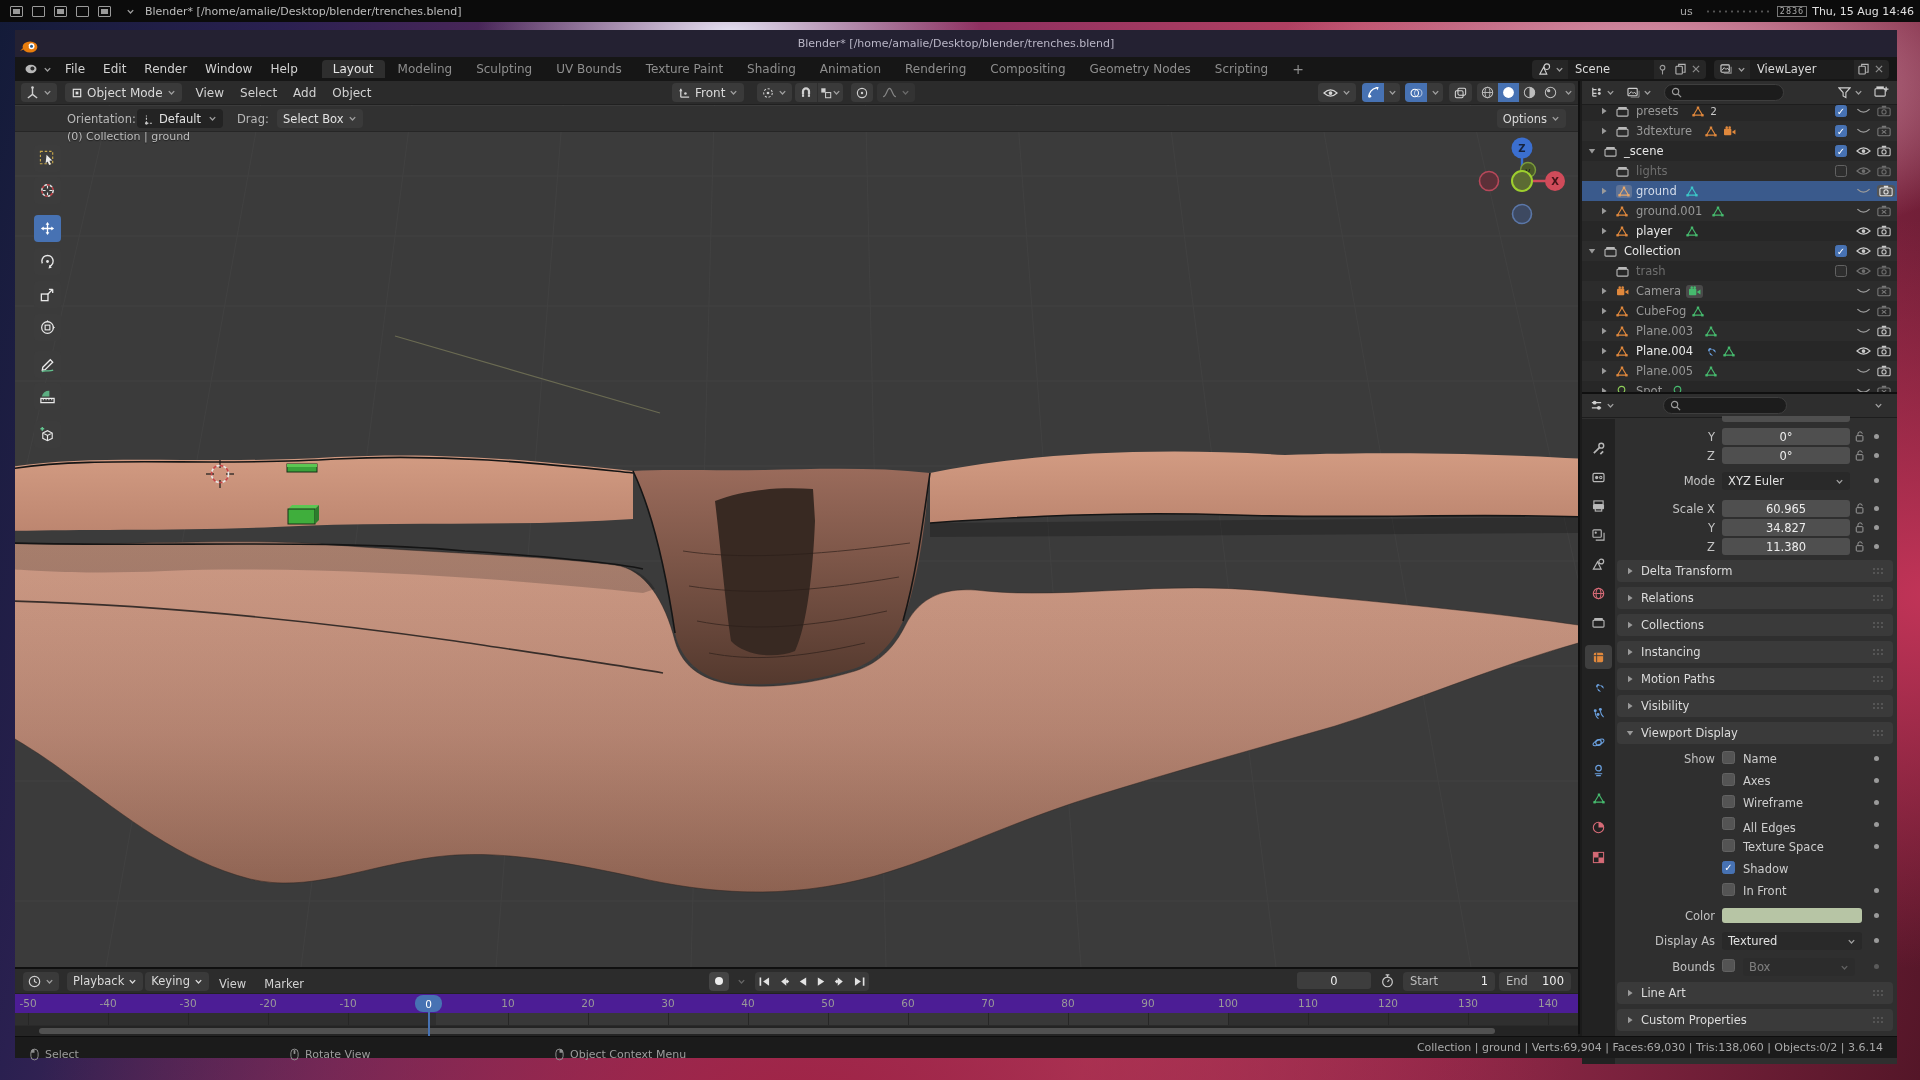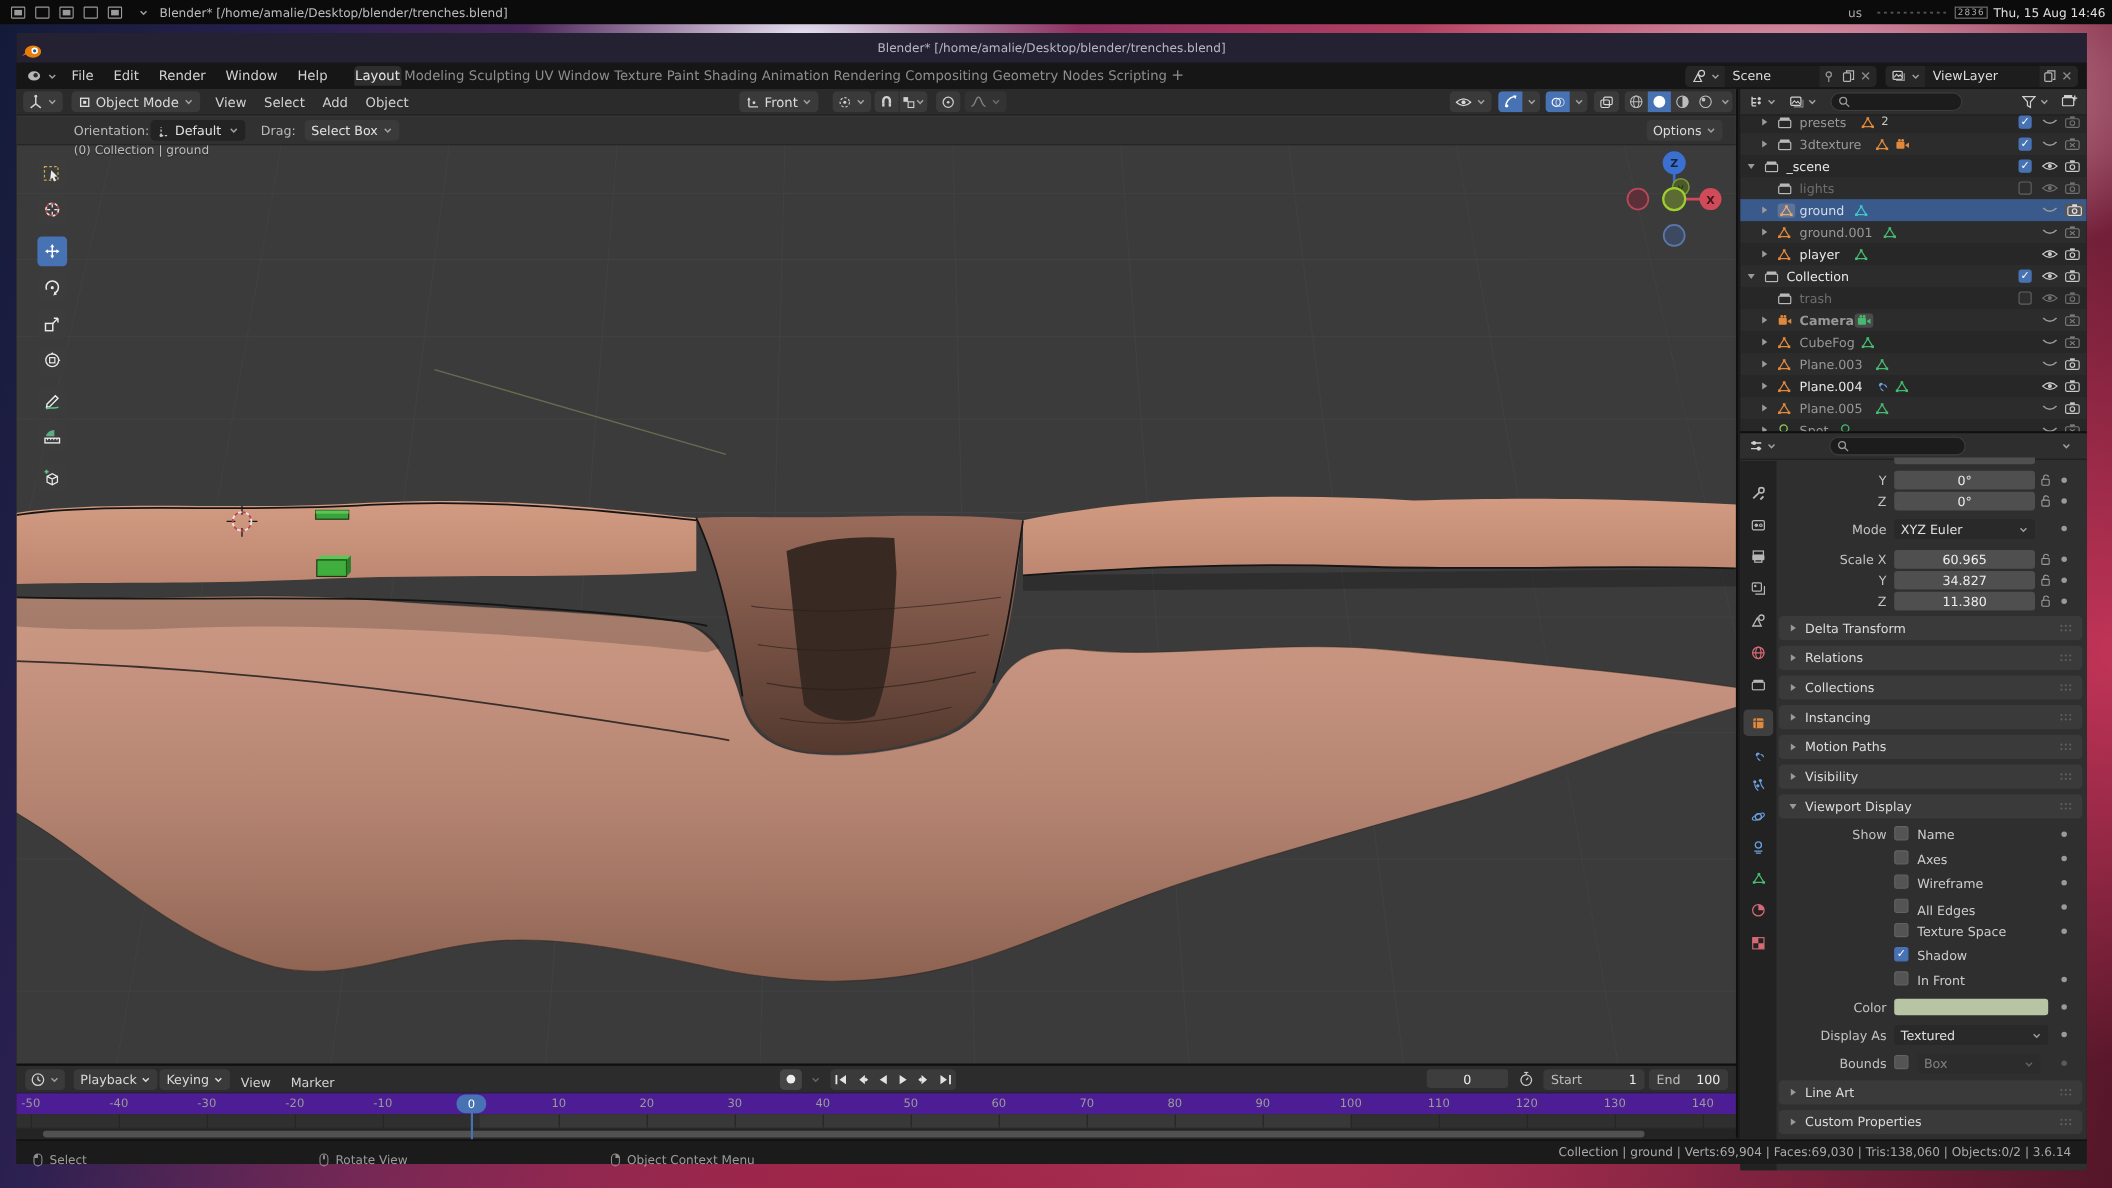--- a/index.html
+++ b/index.html
@@ -19,21 +19,21 @@
   .osbar{position:absolute;left:0;top:0;width:1920px;height:22px;background:#0b0b0b;color:#c9c9c9;font-size:11px;display:flex;align-items:center;}
   .os-ic{width:13px;height:11px;border:1.4px solid #9a9a9a;border-radius:1px;margin-right:9px;position:relative;}
   .os-ic.f:after{content:"";position:absolute;left:2px;top:2px;right:2px;bottom:2px;background:#9a9a9a;}
   .tray-dots{width:64px;height:5px;margin:0 8px;background-image:radial-gradient(circle,#555 1px,transparent 1.2px);background-size:6px 5px;}
   .tray-badge{border:1px solid #777;font-size:8px;color:#aaa;padding:0 2px;height:11px;line-height:10px;margin-right:5px;letter-spacing:1px;}
   
   .bwin{position:absolute;left:15px;top:30px;width:1882px;height:1028px;background:#1b1b1b;}
   .titlebar{position:absolute;left:0;top:0;width:100%;height:27px;background:#242132;color:#b9b6c6;font-size:11px;display:flex;align-items:center;justify-content:center;}
   .topbar{position:absolute;left:0;top:27px;width:100%;height:24px;background:#161616;display:flex;align-items:center;color:#cfcfcf;font-size:12px;}
   .menu-item{padding:0 9px;color:#d2d2d2;cursor:default;}
-  .tab{padding:2px 1px;margin:0 1px;color:#8e8e8e;border-radius:4px 4px 0 0;}
+  .tab{padding:2px 11px;margin:0 1px;color:#8e8e8e;border-radius:4px 4px 0 0;}
   .tab.active{background:#2e2e2e;color:#e6e6e6;}
   .idsel{display:flex;align-items:center;background:#262626;border-radius:4px;height:19px;margin-left:8px;font-size:11.5px;color:#dcdcdc;}
   .idsel .nm{background:#1d1d1d;align-self:stretch;display:flex;align-items:center;padding:0 7px;min-width:86px;}
   
   .viewport{position:absolute;left:0;top:51px;width:1565px;height:886px;background:#3b3b3b;overflow:hidden;border-right:2px solid #101010;}
   .vph{position:absolute;left:0;top:0;width:100%;height:24px;background:#2b2b2b;display:flex;align-items:center;font-size:12px;color:#d6d6d6;border-bottom:1px solid #202020;}
   .tools-row{position:absolute;left:0;top:25px;width:100%;height:26px;background:#313131;display:flex;align-items:center;font-size:11.5px;color:#b9b9b9;border-bottom:1px solid #262626;}
   .pill{background:#3a3a3a;border-radius:4px;height:19px;display:flex;align-items:center;gap:4px;padding:0 6px;color:#dadada;}
   .pill.dark{background:#232323;}
   .seg{display:flex;background:#3a3a3a;border-radius:4px;height:19px;align-items:flex-end;overflow:hidden;}
@@ -130,21 +130,21 @@
           <span class="menu-item">File</span>
           <span class="menu-item">Edit</span>
           <span class="menu-item">Render</span>
           <span class="menu-item">Window</span>
           <span class="menu-item">Help</span>
         </div>
       <div class="row" id="tb-tabs" style="margin-left:14px;">
           <span class="tab active">Layout</span>
           <span class="tab ">Modeling</span>
           <span class="tab ">Sculpting</span>
-          <span class="tab ">UV Window</span>
+          <span class="tab ">UV Bounds</span>
           <span class="tab ">Texture Paint</span>
           <span class="tab ">Shading</span>
           <span class="tab ">Animation</span>
           <span class="tab ">Rendering</span>
           <span class="tab ">Compositing</span>
           <span class="tab ">Geometry Nodes</span>
           <span class="tab ">Scripting</span>
           <span class="tab" style="font-size:14px;">+</span>
         </div>
       <div class="row" style="margin-left:auto;margin-right:8px;">
@@ -1065,21 +1065,21 @@
             <span class="abs" style="left:34px;display:flex;">
               <span style="color:#e0883c;">
                 <svg viewBox="0 0 14 12" width="13" height="11">
                   <rect x="1" y="3" width="8" height="7" rx="1" fill="currentColor"></rect>
                   <path d="M9.5 6.5 L13.5 3.8 v5.4 Z" fill="currentColor"></path>
                   <circle cx="4" cy="1.8" r="1.4" fill="currentColor"></circle>
                   <circle cx="7.2" cy="1.8" r="1.4" fill="currentColor"></circle>
                 </svg>
               </span>
             </span>
-            <span class="abs t-dim" style="left:54px;font-weight:bold;">Camera</span>
+            <span class="abs t-dim" style="left:54px;">Camera</span>
             <span class="abs" style="left:103.6px;display:flex;">
               <span style="background:#4a4a4a;border-radius:3px;padding:1px 2px;color:#46ba6e;">
                 <svg viewBox="0 0 14 12" width="13" height="11">
                   <rect x="1" y="3" width="8" height="7" rx="1" fill="currentColor"></rect>
                   <path d="M9.5 6.5 L13.5 3.8 v5.4 Z" fill="currentColor"></path>
                   <circle cx="4" cy="1.8" r="1.4" fill="currentColor"></circle>
                   <circle cx="7.2" cy="1.8" r="1.4" fill="currentColor"></circle>
                 </svg>
               </span>
             </span>

